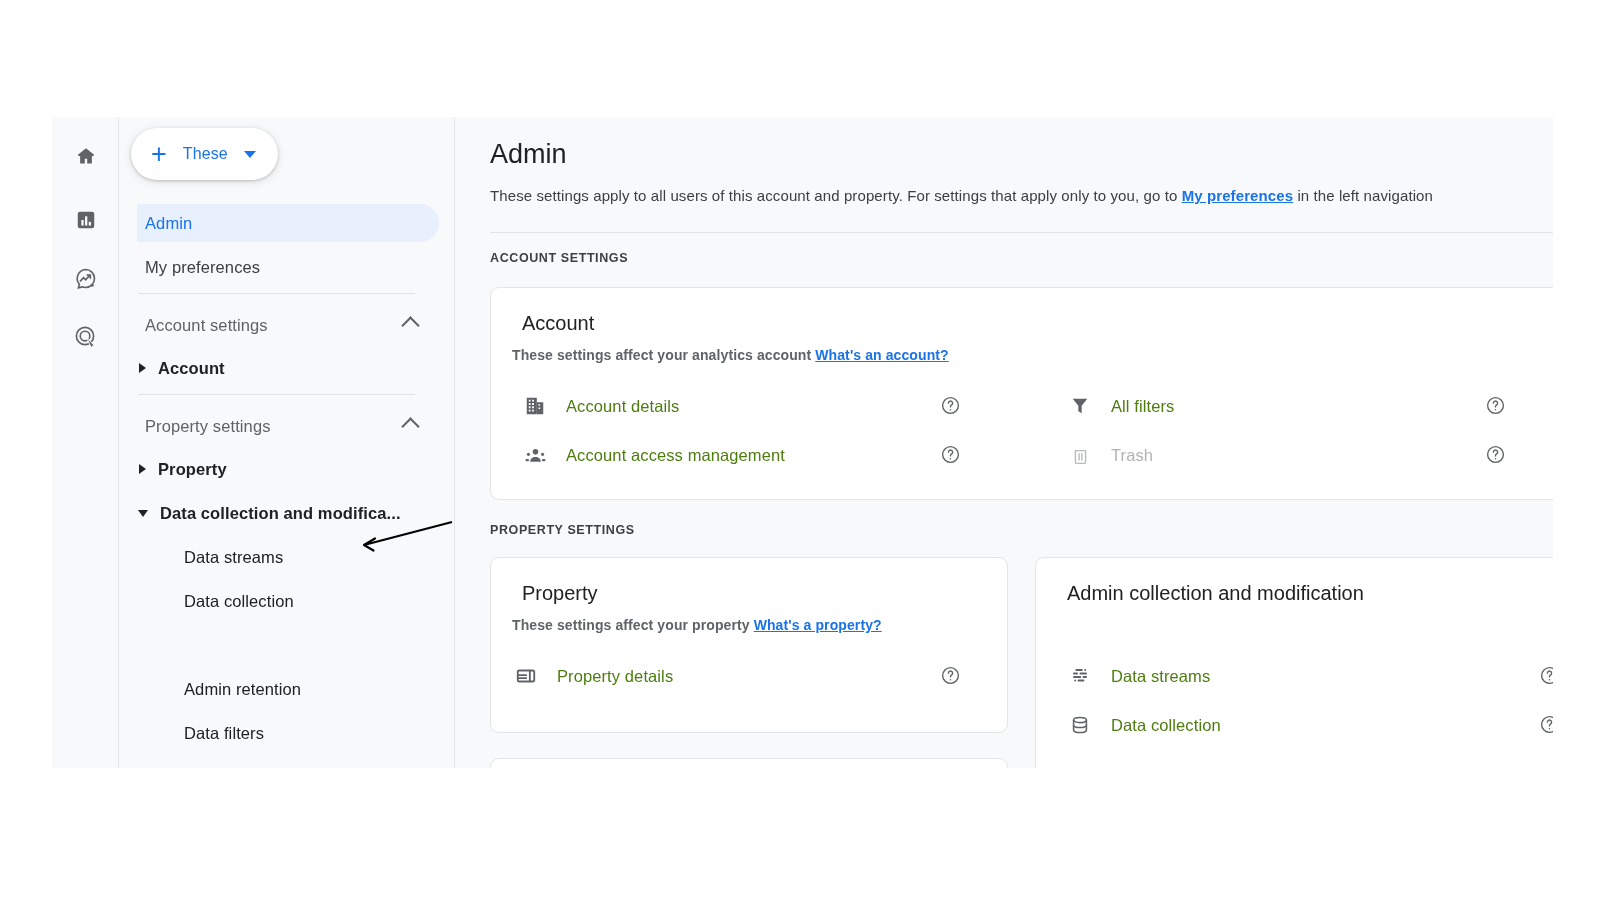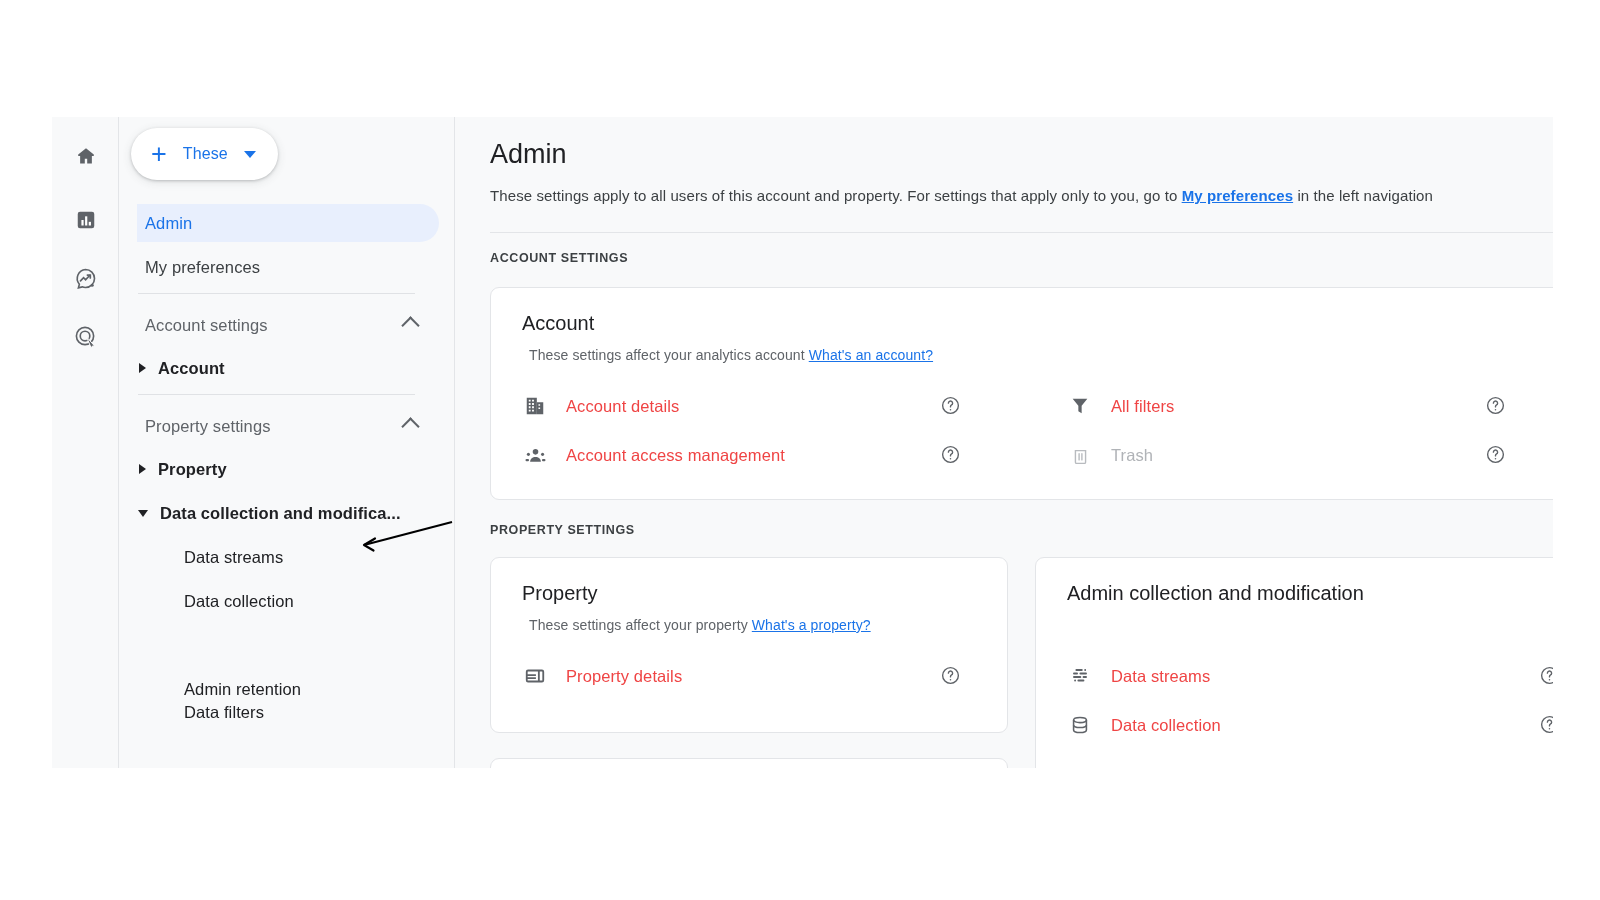--- a/index.html
+++ b/index.html
@@ -96,30 +96,30 @@
 
   .card{
     position:absolute;background:#ffffff;border:1px solid #e3e5e8;
     border-radius:9px;box-sizing:border-box;overflow:hidden;
   }
   .card-title{
     position:absolute;left:31px;top:24px;font-size:20px;color:#202124;
     font-weight:400;white-space:nowrap;
   }
   .card-sub{
-    position:absolute;left:38px;top:59px;font-size:14px;color:#5f6368;
-    white-space:nowrap;letter-spacing:.1px;
+    position:absolute;left:21px;top:59px;font-size:14px;color:#5f6368;
+    white-space:nowrap;letter-spacing:.1px;font-weight:bold;
   }
   .card-sub a{color:#1a73e8;text-decoration:underline;}
 
   .item{
     position:absolute;height:40px;display:flex;align-items:center;cursor:pointer;
   }
   .item .ico{width:26px;height:26px;flex:0 0 auto;display:flex;align-items:center;justify-content:center;margin-right:18px;}
-  .item .nm{font-size:16.5px;color:#ef4444;white-space:nowrap;letter-spacing:.1px;}
+  .item .nm{font-size:16.5px;color:#4d7c0f;white-space:nowrap;letter-spacing:.1px;}
   .item.disabled .nm{color:#b0b3b7;}
   .help{
     position:absolute;width:21px;height:21px;cursor:pointer;
   }
 
   
   #annot{position:absolute;left:0;top:0;width:1501px;height:651px;pointer-events:none;}
 </style>
 </head>
 <body>
@@ -216,21 +216,21 @@
 
     <div class="nav-row leaf" style="top:421px;padding-left:47px">
       <span class="txt">Data streams</span>
     </div>
     <div class="nav-row leaf" style="top:465px;padding-left:47px">
       <span class="txt">Data collection</span>
     </div>
     <div class="nav-row leaf" style="top:553px;padding-left:47px">
       <span class="txt">Admin retention</span>
     </div>
-    <div class="nav-row leaf" style="top:576px;padding-left:47px">
+    <div class="nav-row leaf" style="top:597px;padding-left:47px">
       <span class="txt">Data filters</span>
     </div>
   </div>
 
   <div id="main">
 
     <div id="page-title">Admin</div>
 
     <div id="page-desc">
       <span>These settings apply to all users of this account and property. For settings that apply only to you, go to </span><a href="#">My preferences</a><span> in the left navigation</span>
@@ -319,21 +319,21 @@
       </div>
     </div>
 
     <div class="section-label" style="top:406px">PROPERTY SETTINGS</div>
 
     <div class="card" style="left:35px;top:440px;width:518px;height:176px">
       <div class="card-title">Property</div>
       <div class="card-sub">
         <span>These settings affect your property </span><a href="#">What's a property?</a>
       </div>
-      <div class="item" style="left:31px;top:98px">
+      <div class="item" style="left:22px;top:98px">
         <span class="ico">
           <svg width="22" height="22" viewBox="0 0 24 24" fill="none" stroke="#5f6368" stroke-width="2">
             <rect x="3" y="6" width="18" height="12" rx="1.4"></rect>
             <path d="M3 11h10M3 14.4h10M16.2 6.6v10.8"></path>
           </svg>
         </span>
         <span class="nm">Property details</span>
       </div>
       <div class="help" style="left:449px;top:107px">
         <svg width="21" height="21" viewBox="0 0 24 24" fill="none" stroke="#5f6368" stroke-width="1.6">

